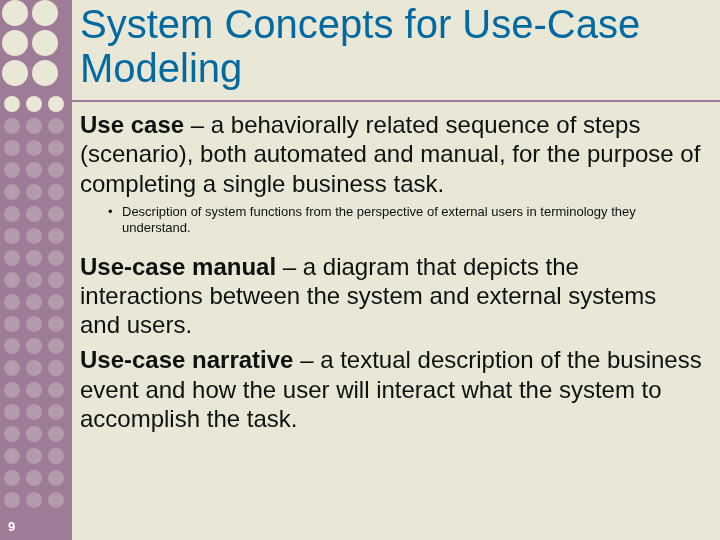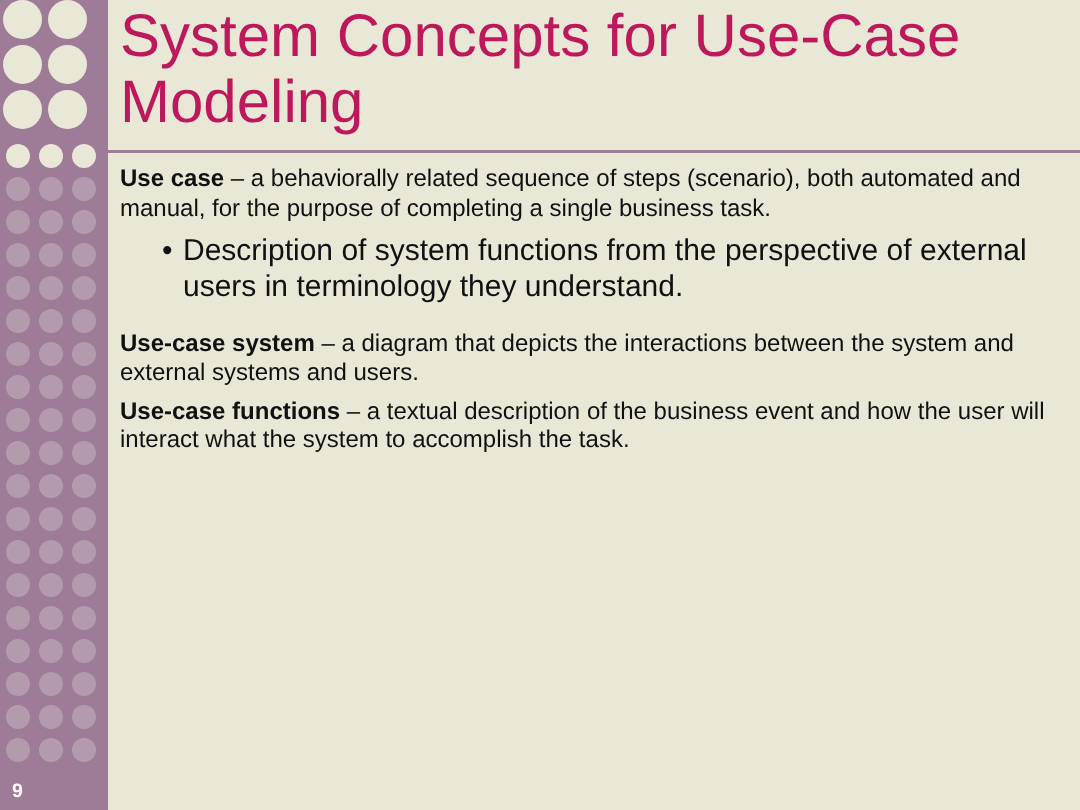--- a/index.html
+++ b/index.html
@@ -41,49 +41,49 @@
   }
   .row-big { gap: 4px; padding-left: 2px; margin-bottom: 4px; }
   .content {
     position: absolute;
     left: 80px; top: 2px;
     right: 10px;
   }
   h1 {
     font-size: 40px;
     font-weight: 400;
-    color: #be185d;
+    color: #0369a1;
     line-height: 1.1;
     margin-bottom: 18px;
   }
   .underline {
     position: absolute;
     left: 72px;
     right: 0;
     top: 100px;
     height: 2px;
     background: #9e7b97;
   }
   .body {
     margin-top: 20px;
     padding-right: 8px;
   }
   .def {
-    font-size: 16px;
+    font-size: 24px;
     color: #111;
     line-height: 1.22;
     margin-bottom: 6px;
   }
   .def b { font-weight: bold; }
   ul {
     list-style: none;
     margin: 2px 0 16px 28px;
   }
   li {
-    font-size: 20px;
+    font-size: 13px;
     color: #111;
     line-height: 1.22;
     position: relative;
     padding-left: 14px;
   }
   li::before {
     content: "•";
     position: absolute;
     left: 0; top: 0;
     color: #111;
@@ -220,22 +220,22 @@
 
   <div class="body">
     <p class="def">
       <b>Use case</b><span> – a behaviorally related sequence of steps (scenario), both automated and manual, for the purpose of completing a single business task.</span>
     </p>
     <ul>
         <li>Description of system functions from the perspective of external users in terminology they understand.</li>
       </ul>
 
     <p class="def">
-      <b>Use-case system</b><span> – a diagram that depicts the interactions between the system and external systems and users.</span>
+      <b>Use-case manual</b><span> – a diagram that depicts the interactions between the system and external systems and users.</span>
     </p>
 
     <p class="def">
-      <b>Use-case functions</b><span> – a textual description of the business event and how the user will interact what the system to accomplish the task.</span>
+      <b>Use-case narrative</b><span> – a textual description of the business event and how the user will interact what the system to accomplish the task.</span>
     </p>
   </div>
 </div>
 
 <div class="slide-num">9</div>
 
 </body></html>

